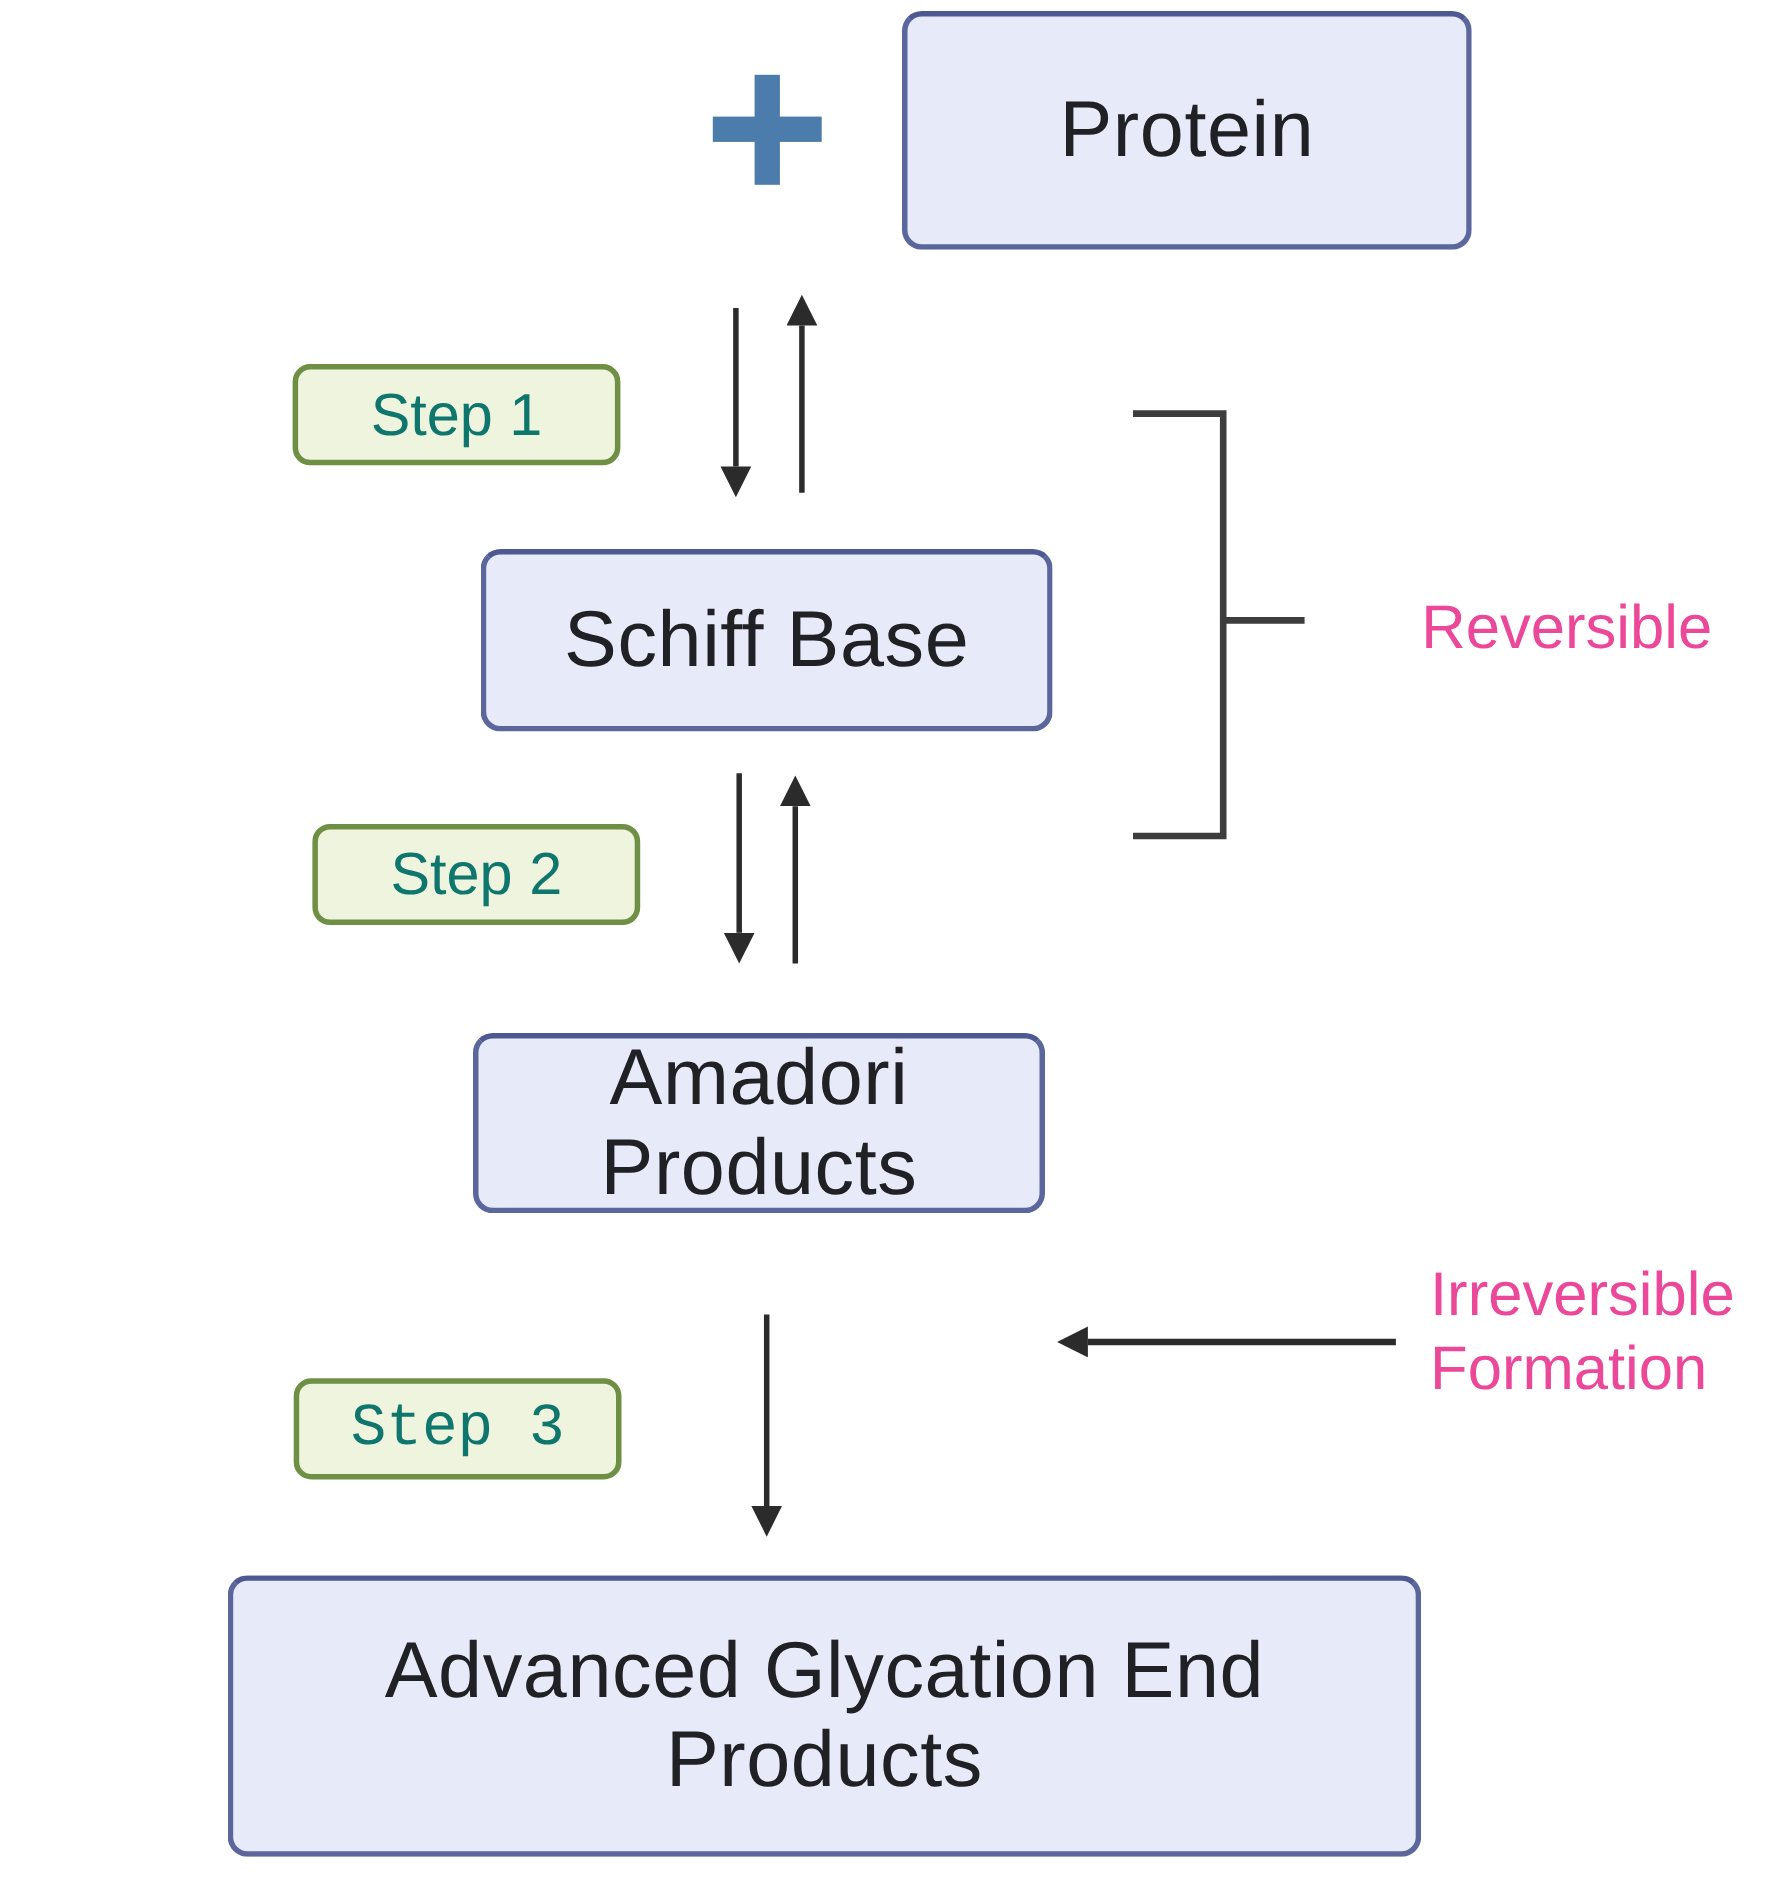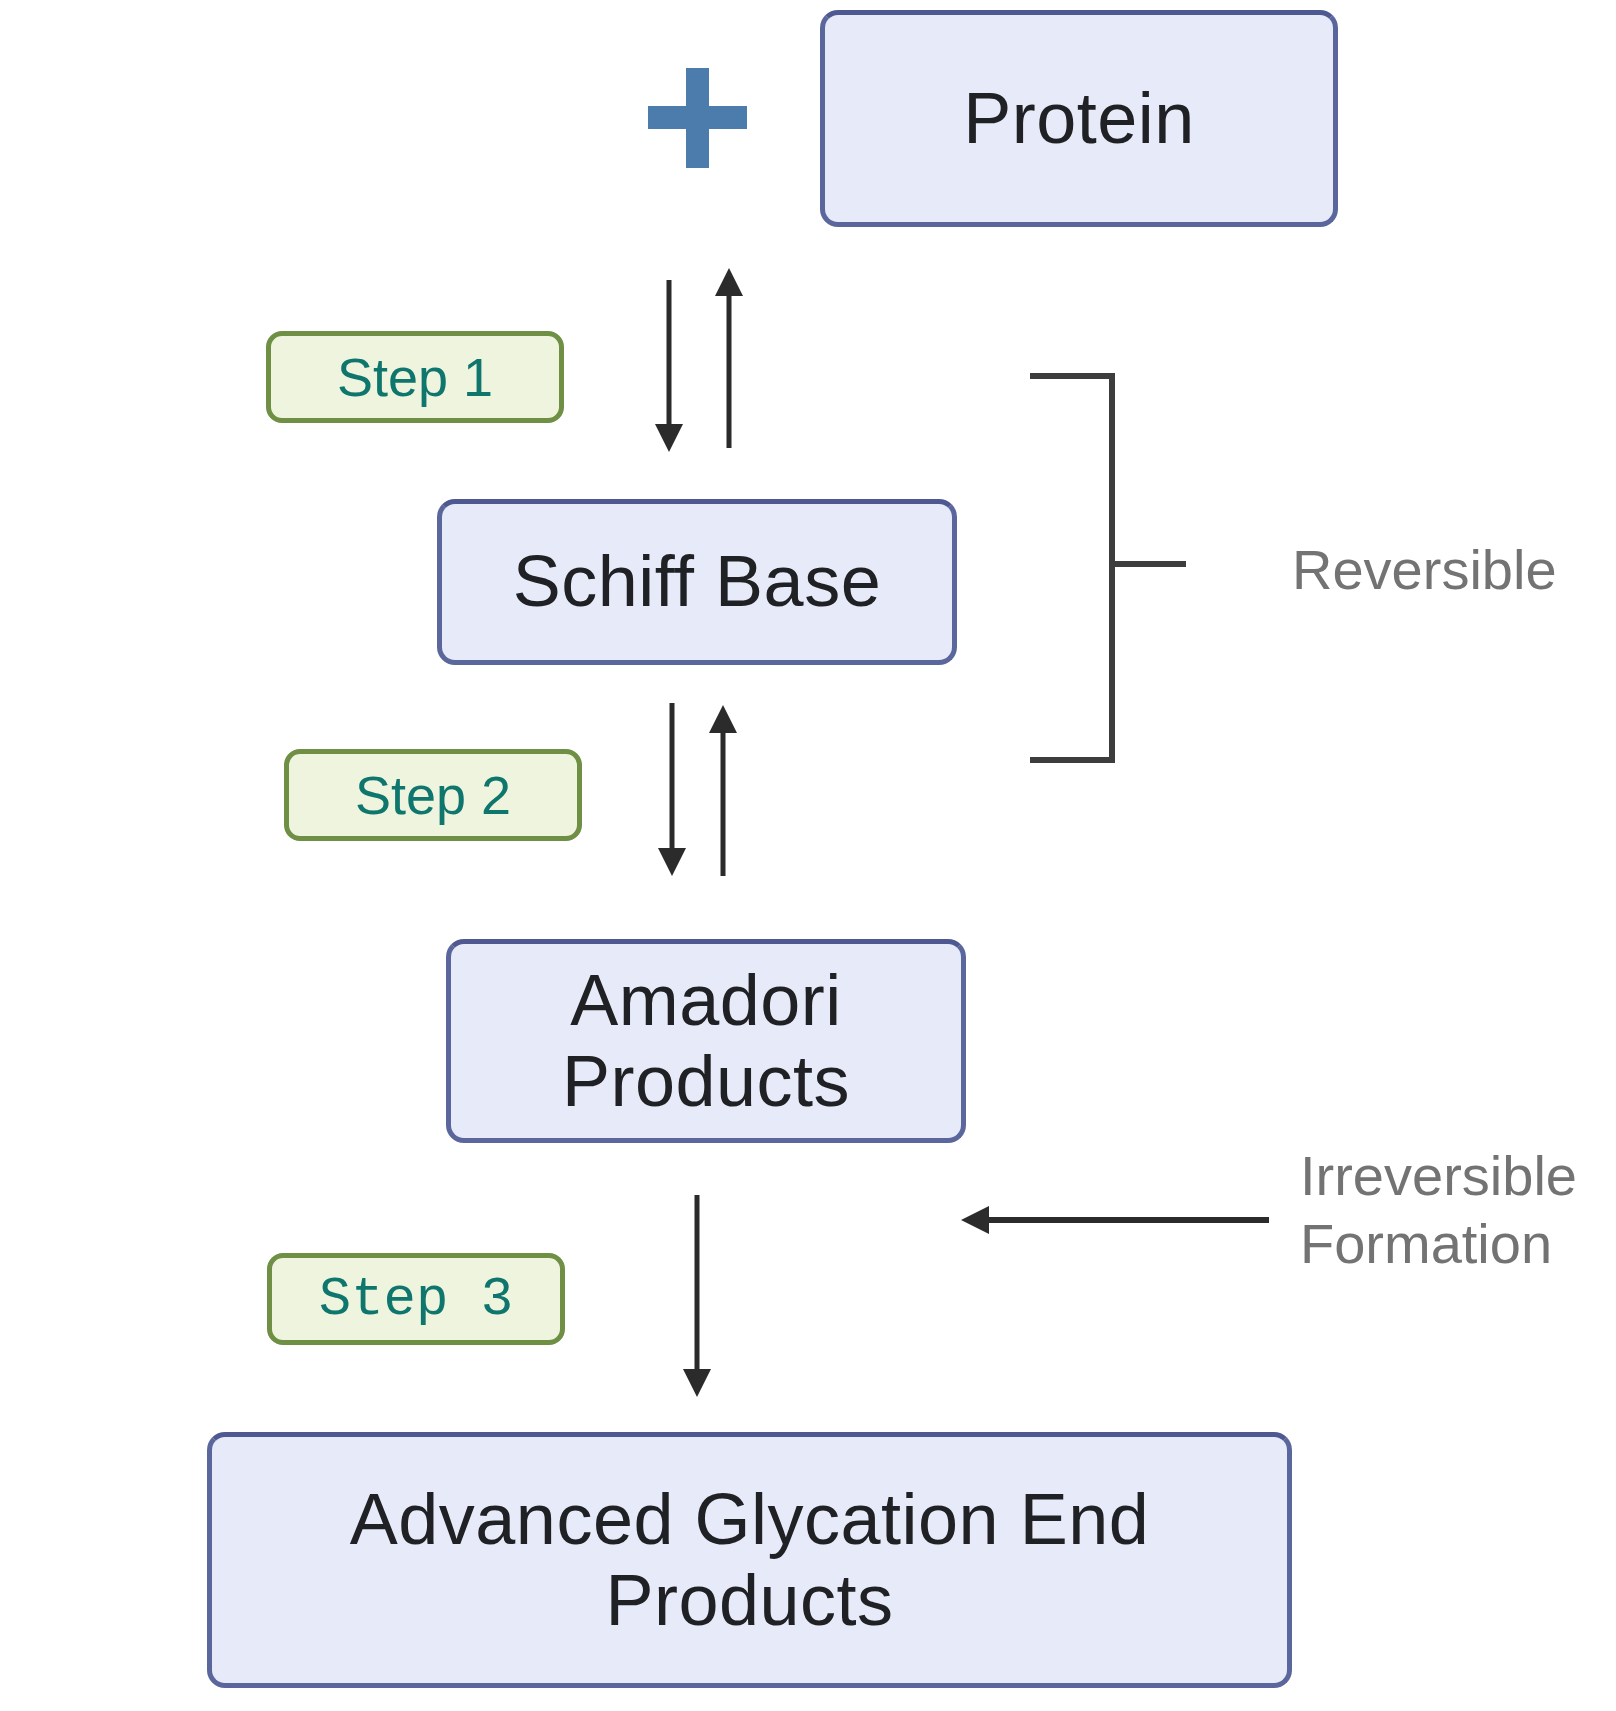--- a/index.html
+++ b/index.html
@@ -52,21 +52,21 @@
     align-items: center;
     justify-content: center;
     text-align: center;
     color: #0f766e;
     font-size: 54px;
     width: 298px;
     height: 92px;
   }
   .annot {
     position: absolute;
-    color: #737373;
+    color: #ec4899;
     font-size: 56px;
     line-height: 1.22;
     white-space: nowrap;
   }
   .annot-wrap {
     white-space: normal;
     width: 335px;
   }
   .plus {
     position: absolute;
@@ -131,21 +131,21 @@
   <div class="node" style="left:437px; top:499px; width:520px; height:166px;">
     <span>Schiff Base</span>
   </div>
 
   <div class="annot" style="left:1292px; top:536px;">Reversible</div>
 
   <div class="step" style="left:266px; top:749px;margin-left:18px;">
     <span>Step 2</span>
   </div>
 
-  <div class="node node-amadori" style="left:430px; top:939px; width:520px; height:204px;margin-left:16px;">
+  <div class="node node-amadori" style="left:430px; top:939px; width:520px; height:164px;">
     <span>Amadori Products</span>
   </div>
 
   <div class="annot annot-wrap" style="left:1300px; top:1142px;">Irreversible Formation</div>
 
   <div class="step" style="left:267px; top:1253px;font-family:Liberation Mono, monospace;">
     <span>Step 3</span>
   </div>
 
   <div class="node node-ages" style="left:207px; top:1432px; width:1085px; height:256px;align-items:center;">

